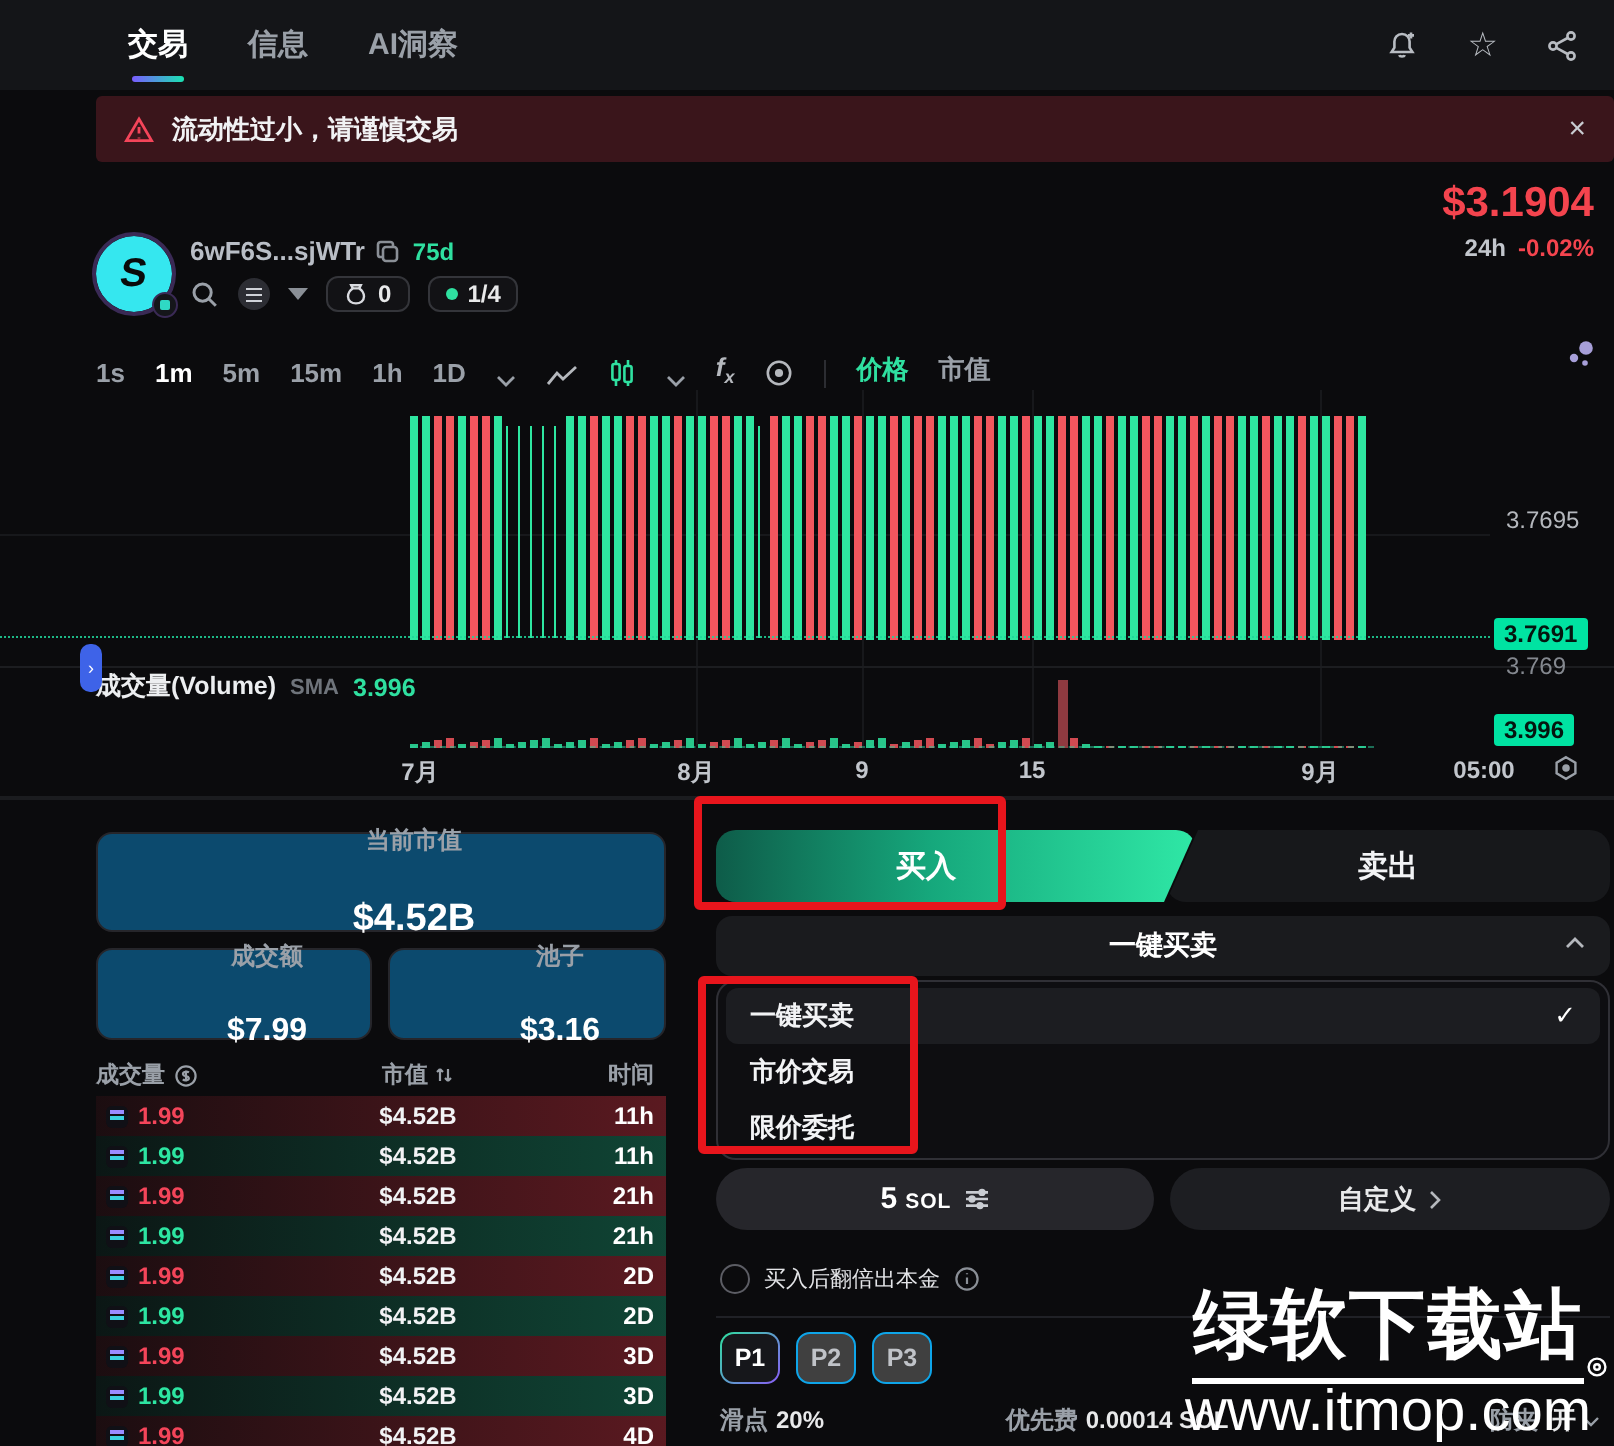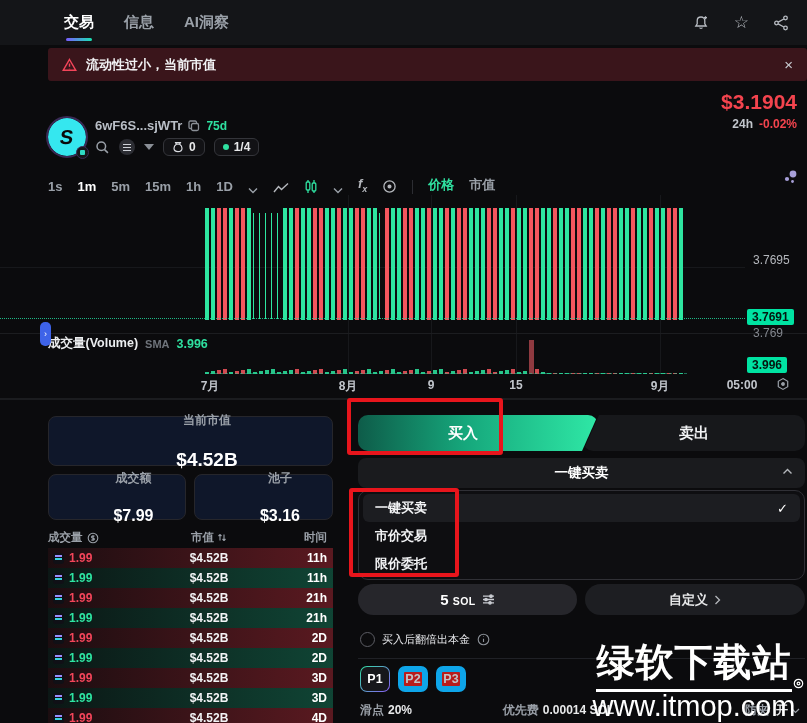--- a/index.html
+++ b/index.html
@@ -71,21 +71,21 @@
   .gutter{position:absolute;right:0;top:0;bottom:24px;width:62px;font-size:12px;}
   .g-upper{position:absolute;top:58px;left:8px;color:#b5b8bd;}
   .g-cur{position:absolute;top:114px;left:2px;background:#00e3a2;color:#04150f;font-weight:800;padding:1px 5px;border-radius:2px;}
   .g-prev{position:absolute;top:131px;left:8px;color:#84888f;}
   .g-vol{position:absolute;top:162px;left:2px;background:#00e3a2;color:#04150f;font-weight:800;padding:1px 5px;border-radius:2px;}
   .bluehandle{position:absolute;left:40px;top:322px;width:11px;height:24px;background:#3e63e8;border-radius:5px;color:#fff;font-size:9px;display:flex;align-items:center;justify-content:center;cursor:pointer;z-index:4;}
   .big-div{position:absolute;top:398px;left:0;right:0;height:2px;background:#1b1c1f;}
 
   
   .leftcol{position:absolute;left:48px;top:406px;width:285px;height:317px;}
-  .card{position:absolute;background:#0f172a;border:1px solid #26262b;border-radius:8px;display:flex;flex-direction:column;align-items:center;justify-content:center;gap:20px;padding-left:33px;}
+  .card{position:absolute;background:#0c4a6e;border:1px solid #26262b;border-radius:8px;display:flex;flex-direction:column;align-items:center;justify-content:center;gap:20px;padding-left:33px;}
   .card .l{font-size:12px;color:#9aa0a8;font-weight:600;}
   .card .v{font-size:19px;color:#fff;font-weight:800;}
   .card.small .v{font-size:16px;}
   .card1{top:10px;left:0;width:285px;height:50px;}
   .card2{top:68px;left:0;width:138px;height:46px;}
   .card3{top:68px;left:146px;width:139px;height:46px;}
   .thead{position:absolute;top:124px;left:0;width:285px;display:flex;align-items:center;font-size:11.5px;color:#9aa0a8;font-weight:700;}
   .thead .h1{display:flex;align-items:center;gap:4px;width:95px;}
   .thead .h2{flex:1;text-align:center;display:flex;align-items:center;justify-content:center;gap:3px;}
   .thead .h3{width:58px;text-align:right;padding-right:6px;}
@@ -114,21 +114,21 @@
   .opt .ck{margin-left:auto;color:#fff;font-size:13px;}
   .pills{position:absolute;top:178px;left:0;width:447px;height:31px;display:flex;gap:8px;}
   .pillbtn{height:31px;border-radius:17px;display:flex;align-items:center;justify-content:center;gap:6px;font-weight:800;color:#fff;cursor:pointer;}
   .pill-amt{width:219px;background:#26262b;font-size:15px;}
   .pill-amt .unit{font-size:10.5px;letter-spacing:.5px;margin-left:-2px;margin-top:3px;}
   .pill-custom{width:220px;background:#1d1e22;font-size:13px;color:#e8e9ea;}
   .chkrow{position:absolute;top:226px;left:2px;display:flex;align-items:center;gap:7px;font-size:11px;color:#e4e5e8;}
   .chk{width:15px;height:15px;border:1.5px solid #5c5d64;border-radius:50%;background:transparent;cursor:pointer;}
   .rdiv{position:absolute;top:252px;left:0;width:447px;border-top:1px solid #202126;}
   .presets{position:absolute;top:260px;left:2px;display:flex;gap:8px;}
-  .pbtn{width:30px;height:26px;border-radius:7px;display:flex;align-items:center;justify-content:center;font-size:12.5px;font-weight:800;color:#c0c3c8;border:6px solid #0ea5e9;background:#b91c1c;cursor:pointer;}
+  .pbtn{width:30px;height:26px;border-radius:7px;display:flex;align-items:center;justify-content:center;font-size:12.5px;font-weight:800;color:#c0c3c8;border:1px solid #0ea5e9;background:#404040;cursor:pointer;}
   .pbtn.active{color:#fff;border:1.5px solid transparent;background:linear-gradient(#16171b,#16171b) padding-box,linear-gradient(135deg,#2fe0a0,#8a5cf6) border-box;}
   .pfoot{position:absolute;top:296px;left:2px;width:440px;display:flex;align-items:center;font-size:12px;color:#9aa0a8;font-weight:600;}
   .pfoot b{color:#e8e9ea;font-weight:700;margin-left:4px;}
   .pfoot .mid{flex:1;text-align:center;}
   .pfoot .r{display:flex;align-items:center;gap:3px;padding-left:40px;}
 
   
   .redbox{position:absolute;border:4px solid #e8151c;border-radius:3px;z-index:50;pointer-events:none;}
   .rb1{left:347px;top:398px;width:156px;height:57px;}
   .rb2{left:349px;top:488px;width:110px;height:89px;}
@@ -167,21 +167,21 @@
     </div>
   </div>
 
   <div class="alert">
     <span>
       <svg width="15" height="14" viewBox="0 0 15 14" fill="none" stroke="#f4455a" stroke-width="1.4">
           <path d="M7.5 1.5L13.8 12.3H1.2z"></path>
           <path d="M7.5 5.5v3.2M7.5 10.7v.6"></path>
         </svg>
     </span>
-    <span class="txt">流动性过小，当前市值</span>
+    <span class="txt">流动性过小，请谨慎交易</span>
     <span class="close">×</span>
   </div>
 
   <div class="price-blk">
     <div class="p">$3.1904</div>
     <div class="c"><span class="lbl">24h</span><span class="val">-0.02%</span></div>
   </div>
   <div class="addr-blk">
     <div class="avatar">
       <span class="logo">S</span>

